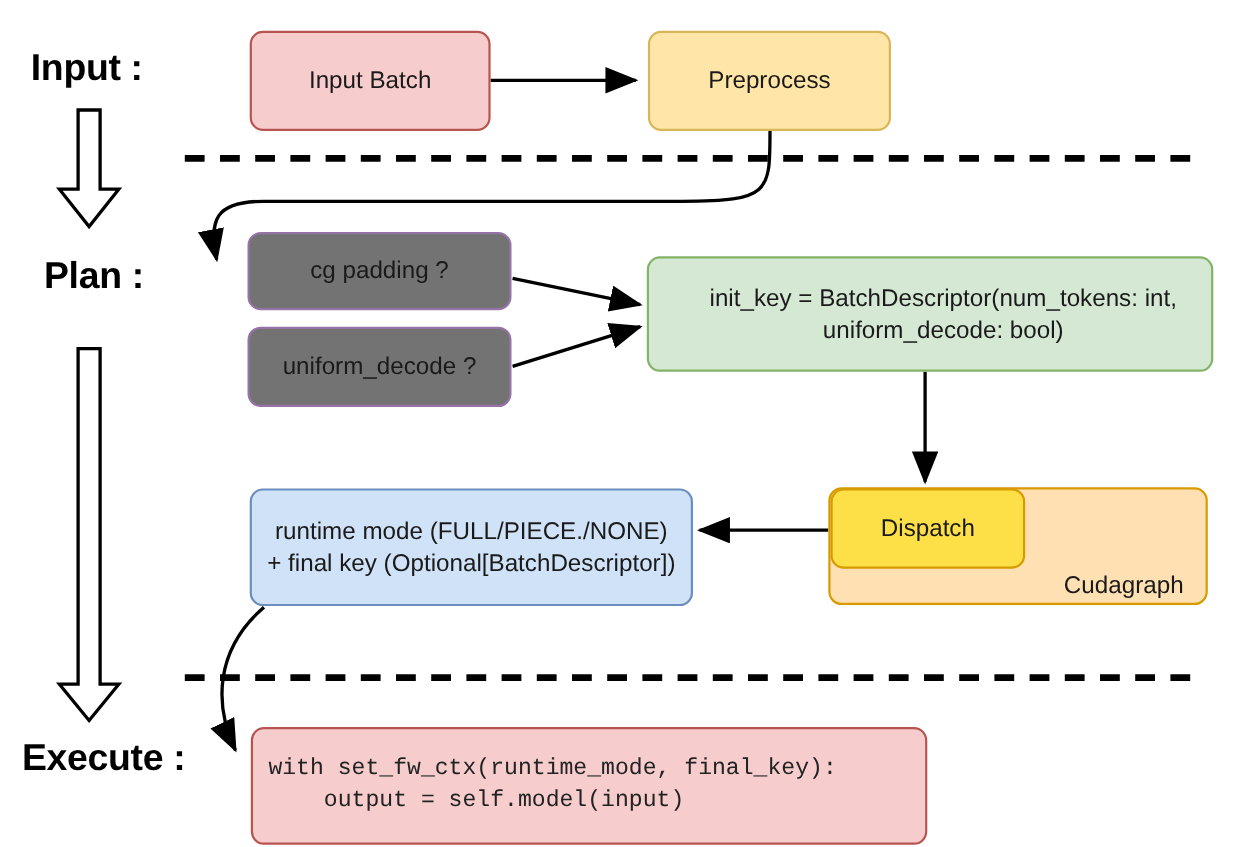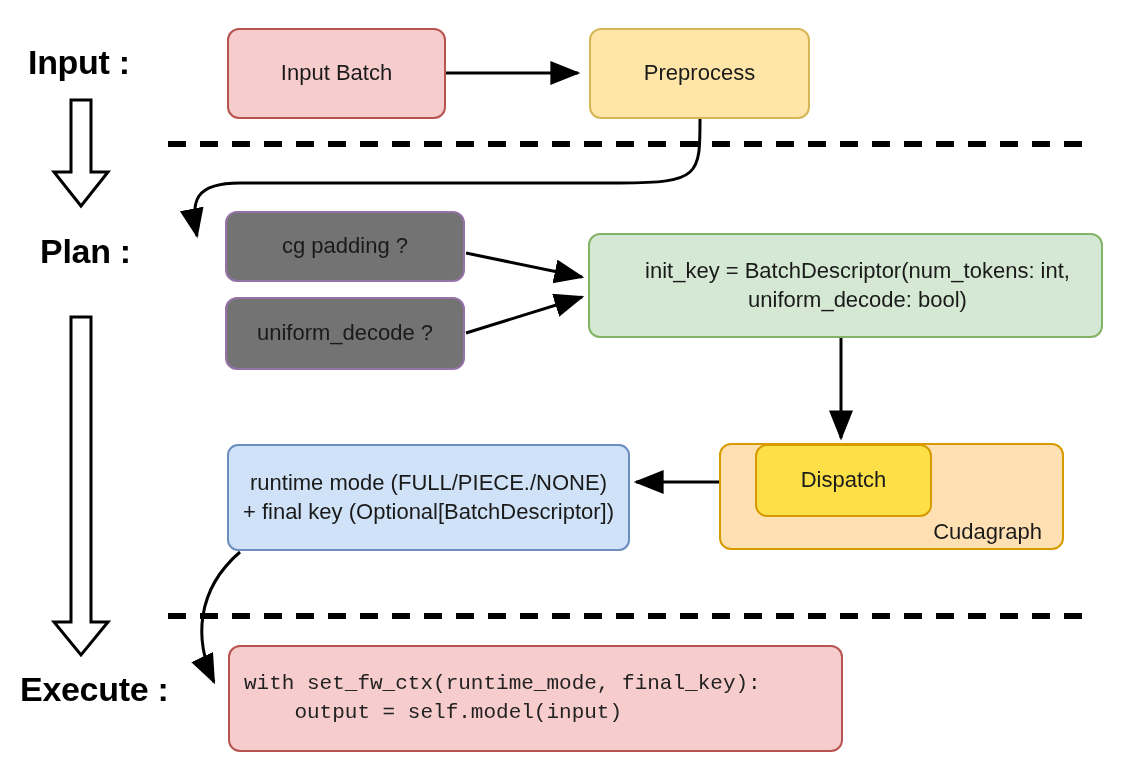--- a/index.html
+++ b/index.html
@@ -78,20 +78,21 @@
   }
   .code-box {
     font-family: "Liberation Mono", "DejaVu Sans Mono", monospace;
     font-size: 21px;
     text-align: left;
     justify-content: flex-start;
     white-space: pre;
     padding-left: 14px;
     line-height: 1.35;
     color: #222222;
+    margin-top: 16px;
   }
   .node .nlabel {
     display: block;
     width: 100%;
   }
 </style>
 </head>
 <body>
 
 <div id="canvas">
@@ -143,29 +144,29 @@
 
   <div class="node node-purple" style="left:225px; top:297px; width:240px; height:73px;">
     <span class="nlabel">uniform_decode ?</span>
   </div>
 
   <div class="node node-green" style="left:588px; top:233px; width:515px; height:105px; flex-direction:column;padding-left:32px;">
     <span class="nlabel">init_key = BatchDescriptor(num_tokens: int,</span>
     <span class="nlabel">uniform_decode: bool)</span>
   </div>
 
-  <div class="node node-orange-outer" style="left:719px; top:443px; width:345px; height:107px; justify-content:flex-end; padding-right:20px; flex-direction:column; align-items:flex-end;">
+  <div class="node node-orange-outer" style="left:753px; top:443px; width:345px; height:107px; justify-content:flex-end; padding-right:20px; flex-direction:column; align-items:flex-end;">
     <span class="nlabel" style="text-align:right;">Cudagraph</span>
   </div>
 
   <div class="node node-orange-inner" style="left:755px; top:444px; width:177px; height:73px;">
     <span class="nlabel">Dispatch</span>
   </div>
 
-  <div class="node node-blue" style="left:227px; top:444px; width:403px; height:107px; flex-direction:column;border-radius:11px;">
+  <div class="node node-blue" style="left:227px; top:444px; width:403px; height:107px; flex-direction:column;">
     <span class="nlabel">runtime mode (FULL/PIECE./NONE)</span>
     <span class="nlabel">+ final key (Optional[BatchDescriptor])</span>
   </div>
 
   <div class="node node-pink code-box" style="left:228px; top:645px; width:615px; height:107px; flex-direction:column; align-items:flex-start; justify-content:center;">
     <span class="nlabel">with set_fw_ctx(runtime_mode, final_key):</span>
     <span class="nlabel">    output = self.model(input)</span>
   </div>
 
 </div>

